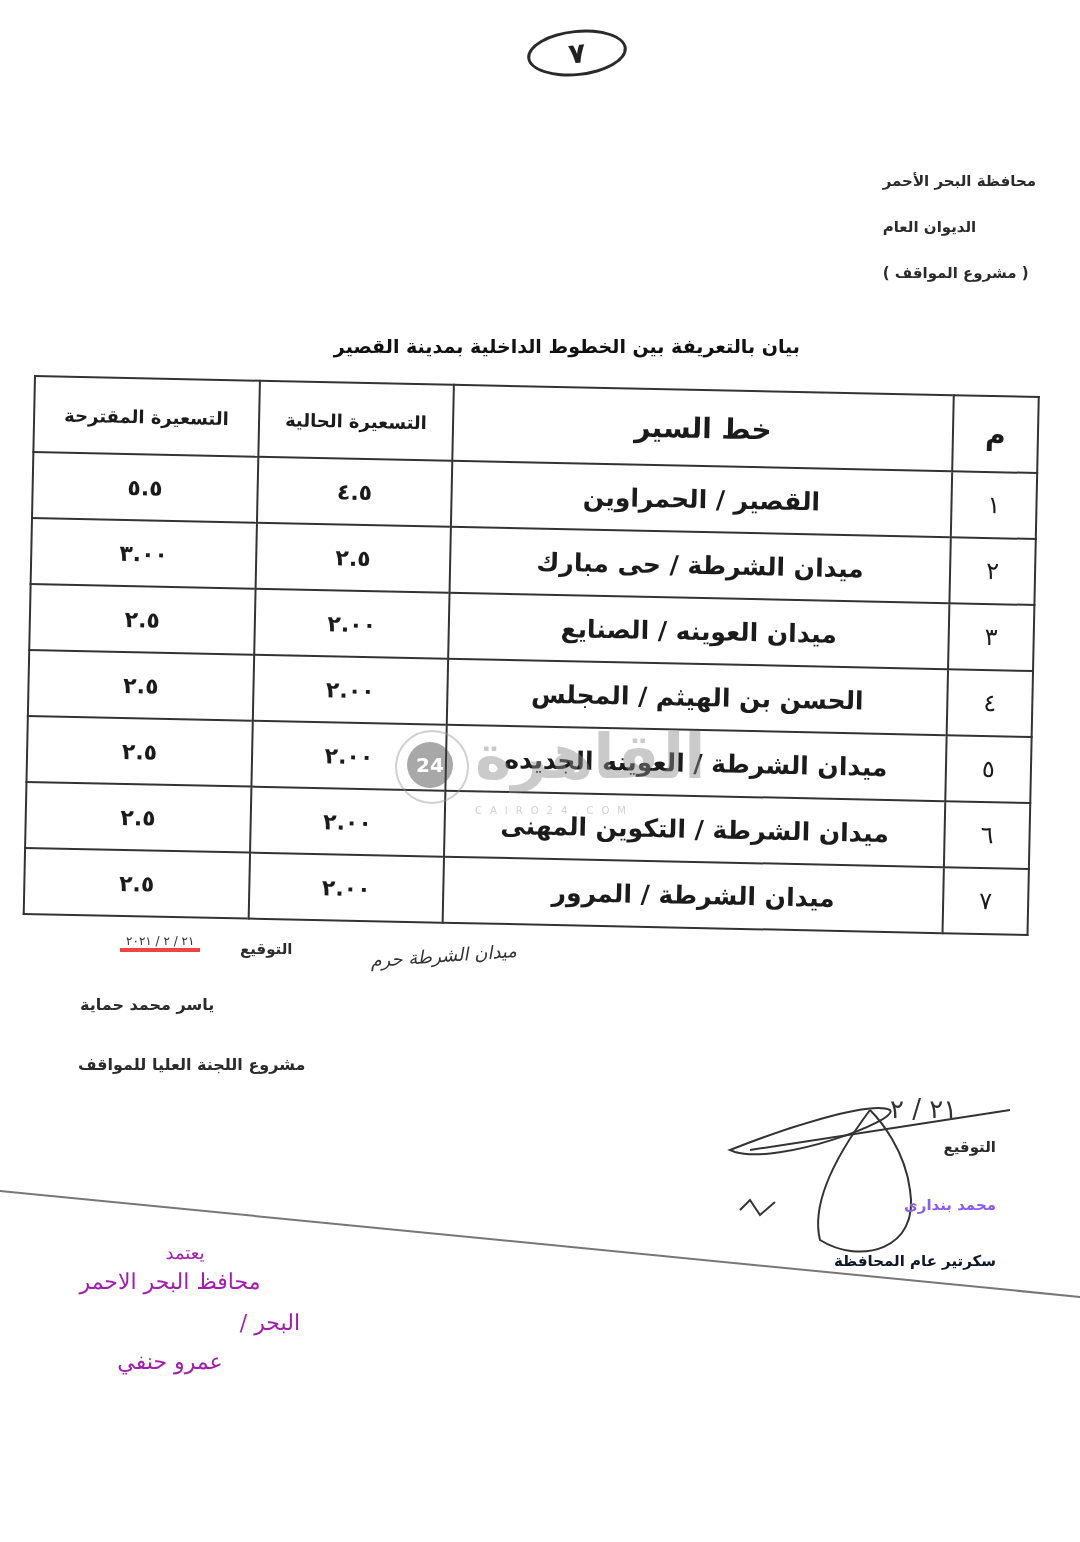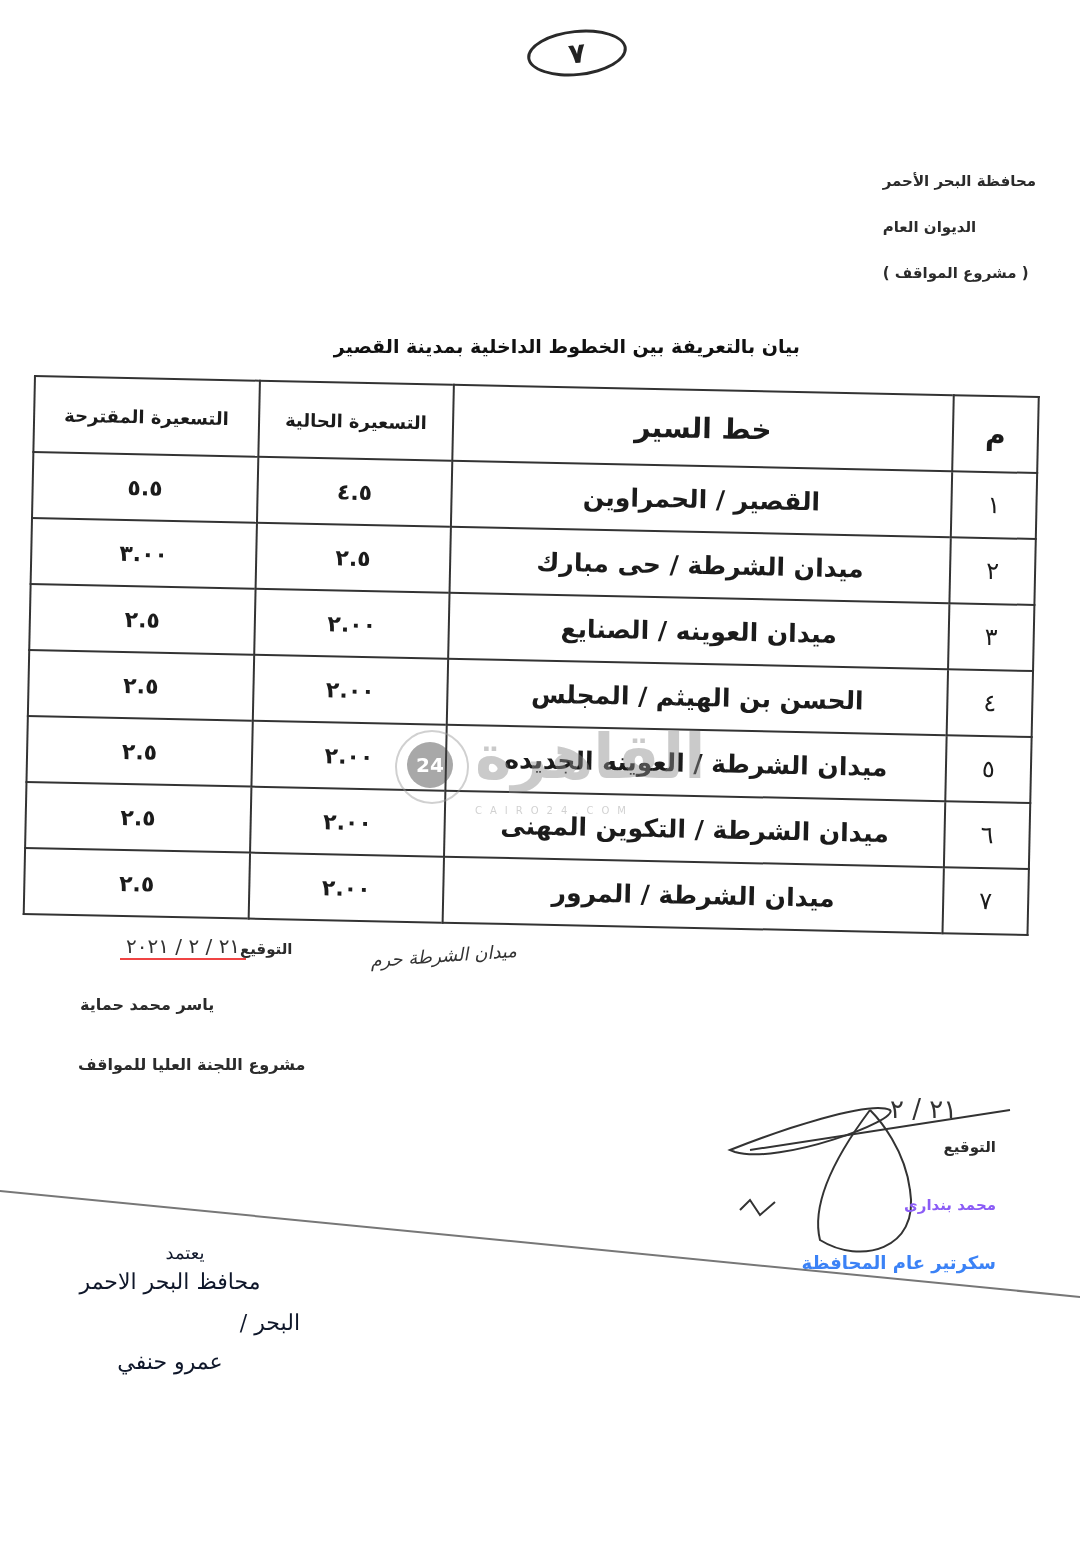--- a/index.html
+++ b/index.html
@@ -41,51 +41,51 @@
   th.cur-h { width: 188px; }
   th.prop-h { width: 218px; }
   td { height: 62px; font-size: 24px; font-weight: bold; }
   td.route { font-size: 25px; }
   td.idx { font-size: 24px; font-weight: normal; }
   td.num { font-size: 22px; letter-spacing: 1px; }
   .sig1-label {
     position: absolute; left: 240px; top: 940px; font-size: 15px; font-weight: bold; direction: rtl; color: #2b2b2b;
   }
   .sig1-date {
-    position: absolute; left: 120px; top: 934px; font-size: 20px; color: #333;
-    border-bottom: 2px solid #ef4444; padding: 0 6px; direction: rtl;
+    position: absolute; left: 120px; top: 934px; font-size: 12px; color: #333;
+    border-bottom: 4px solid #ef4444; padding: 0 6px; direction: rtl;
   }
   .scribble1 {
     position: absolute; left: 370px; top: 945px; font-size: 18px; font-style: italic; color: #333;
     direction: rtl; transform: rotate(-4deg);
   }
   .sig1-name {
     position: absolute; left: 80px; top: 995px; font-size: 16px; font-weight: bold; color: #2b2b2b; direction: rtl;
     letter-spacing: 1px;
   }
   .sig1-role {
     position: absolute; left: 78px; top: 1055px; font-size: 16px; font-weight: bold; color: #2b2b2b; direction: rtl;
   }
   .sig2-label {
     position: absolute; right: 84px; top: 1138px; font-size: 15px; font-weight: bold; color: #2b2b2b; direction: rtl;
   }
   .sig2-name {
     position: absolute; right: 84px; top: 1196px; font-size: 15px; font-weight: bold; color: #8b5cf6; direction: rtl;
   }
   .sig2-role {
-    position: absolute; right: 84px; top: 1252px; font-size: 18px; font-weight: bold; color: #3b82f6; direction: rtl;
+    position: absolute; right: 84px; top: 1252px; font-size: 15px; font-weight: bold; color: #0f172a; direction: rtl;
   }
   .sig2-scrawl { position: absolute; left: 720px; top: 1090px; }
   .divider {
     position: absolute; left: 0; top: 1190px; width: 1090px; height: 0;
     border-top: 2px solid #777; transform: rotate(5.6deg); transform-origin: left top;
   }
   .approve {
     position: absolute; left: 40px; top: 1242px; direction: rtl; text-align: center;
-    font-size: 22px; color: #0f172a; font-family: "DejaVu Serif", serif; width: 260px;
+    font-size: 22px; color: #a21caf; font-family: "DejaVu Serif", serif; width: 260px;
   }
   .approve .a1 { font-size: 18px; margin-left: 30px; }
   .approve .a2 { margin-top: 6px; }
   .approve .a3 { margin-top: 16px; text-align: right; padding-right: 0; }
   .approve .a4 { margin-top: 14px; text-align: center; }
   .watermark {
     position: absolute; left: 395px; top: 720px; width: 300px; height: 110px; pointer-events: none; opacity: 0.45;
   }
   .wm-circle {
     position: absolute; left: 0; top: 10px; width: 70px; height: 70px; border: 2px solid #999; border-radius: 50%;

